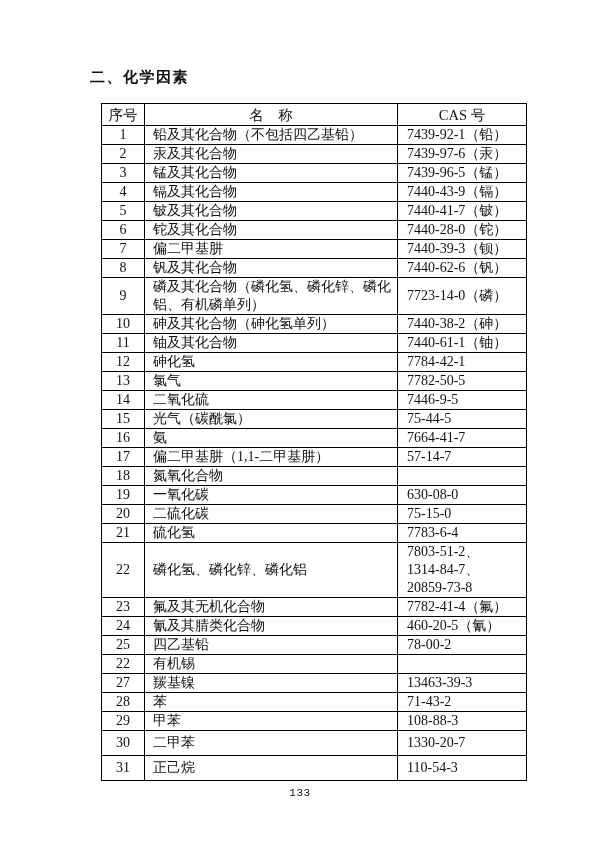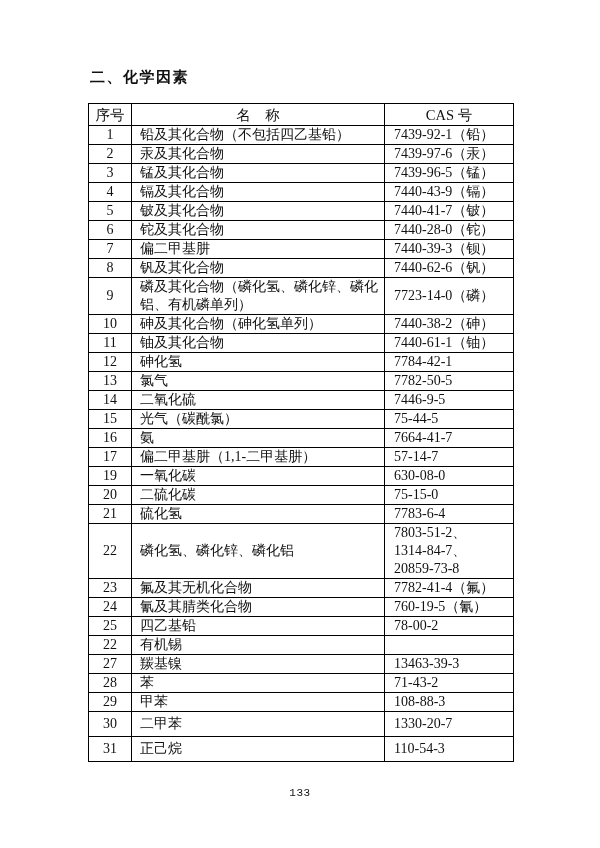--- a/index.html
+++ b/index.html
@@ -24,21 +24,21 @@
     margin: 0;
     font-family: "Liberation Sans", "DejaVu Sans", sans-serif;
     font-weight: bold;
     font-size: 15px;
     letter-spacing: 1.5px;
     color: #111111;
   }
   table.factors {
     position: absolute;
     top: 103px;
-    left: 88px;
+    left: 101px;
     width: 425px;
     border-collapse: collapse;
     table-layout: fixed;
     font-size: 14px;
     color: #111111;
   }
   .factors th, .factors td {
     border: 1px solid #000000;
     padding: 0;
     line-height: 18px;
@@ -178,20 +178,25 @@
           <td class="no">16</td>
           <td class="name">氨</td>
           <td class="cas">7664-41-7</td>
         </tr>
         <tr>
           <td class="no">17</td>
           <td class="name">偏二甲基肼（1,1-二甲基肼）</td>
           <td class="cas">57-14-7</td>
         </tr>
         <tr>
+          <td class="no">18</td>
+          <td class="name">氮氧化合物</td>
+          <td class="cas"></td>
+        </tr>
+        <tr>
           <td class="no">19</td>
           <td class="name">一氧化碳</td>
           <td class="cas">630-08-0</td>
         </tr>
         <tr>
           <td class="no">20</td>
           <td class="name">二硫化碳</td>
           <td class="cas">75-15-0</td>
         </tr>
         <tr>
@@ -207,21 +212,21 @@
 20859-73-8</td>
         </tr>
         <tr>
           <td class="no">23</td>
           <td class="name">氟及其无机化合物</td>
           <td class="cas">7782-41-4（氟）</td>
         </tr>
         <tr>
           <td class="no">24</td>
           <td class="name">氰及其腈类化合物</td>
-          <td class="cas">760-19-5（氰）</td>
+          <td class="cas">460-20-5（氰）</td>
         </tr>
         <tr>
           <td class="no">25</td>
           <td class="name">四乙基铅</td>
           <td class="cas">78-00-2</td>
         </tr>
         <tr>
           <td class="no">22</td>
           <td class="name">有机锡</td>
           <td class="cas"></td>

